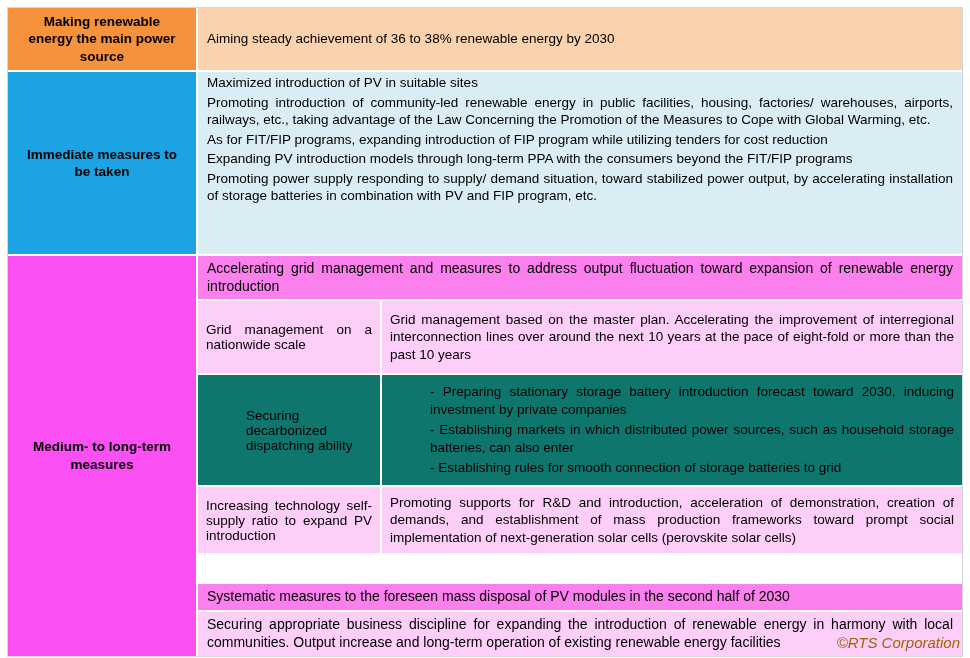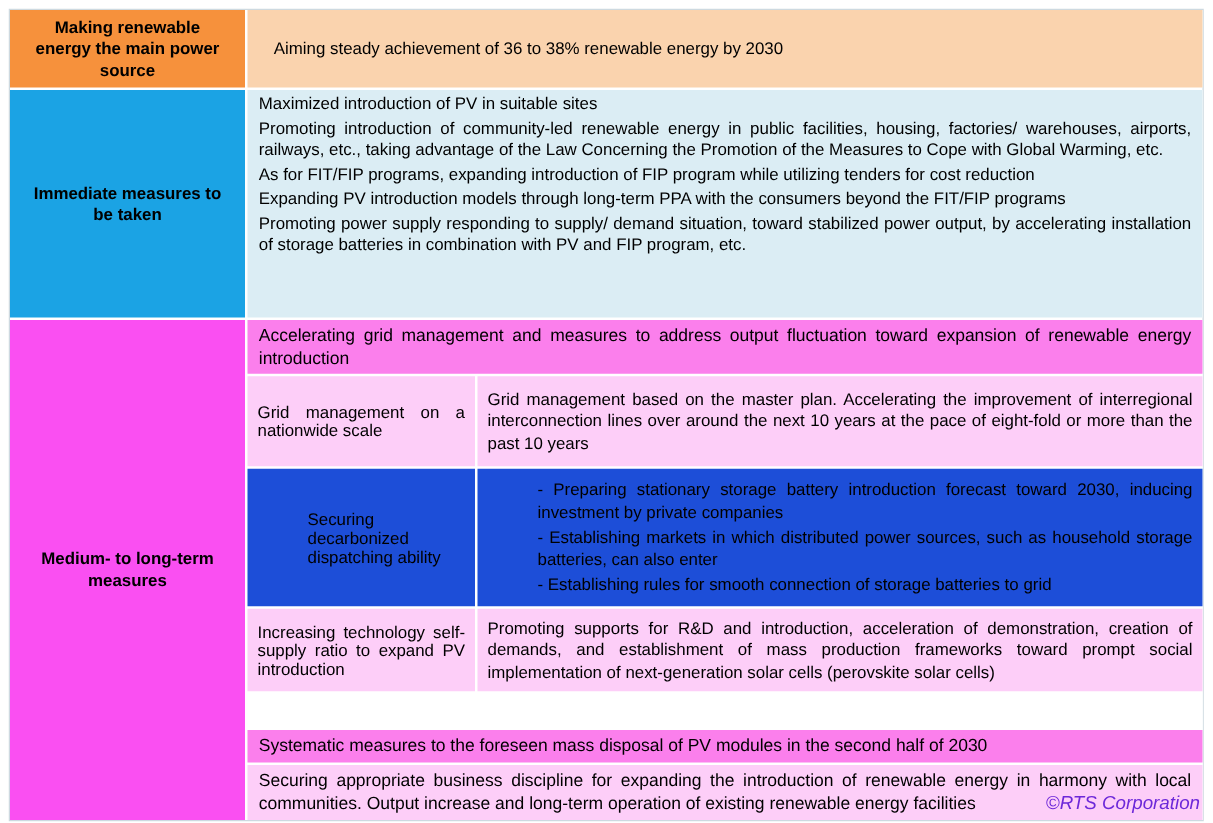--- a/index.html
+++ b/index.html
@@ -24,21 +24,21 @@
     display: flex; align-items: center; justify-content: center;
     text-align: center; font-weight: bold;
     font-size: 13.5px; line-height: 17.5px;
     white-space: pre-line;
     padding: 4px 6px;
   }
   .ccell { flex: 1; font-size: 13.5px; line-height: 17.5px; }
 
   
   .r1 .hcell { background: #F6913C; min-height: 62px; }
-  .r1 .ccell { background: #FAD3AE; display: flex; align-items: center; padding: 4px 21px; min-height: 62px; }
+  .r1 .ccell { background: #FAD3AE; display: flex; align-items: center; padding: 4px 9px; min-height: 62px; }
 
   
   .r2 .hcell { background: #1BA3E4; }
   .r2 .ccell { background: #DBEDF4; padding: 2px 9px; min-height: 182px; }
   .para { margin: 0 0 2px 0; text-align: justify; }
   .para:last-child { margin-bottom: 0; }
 
   
   .r3 .hcell { background: #FA4FF2; }
   .sub { flex: 1; display: flex; flex-direction: column; gap: 2px; background: #ffffff; }
@@ -48,33 +48,33 @@
     flex: 0 0 182px; width: 182px;
     padding: 4px 8px; font-size: 13.5px; line-height: 15px;
     display: flex; align-items: center;
   }
   .slabel > div { text-align: justify; width: 100%; }
   .sdetail { flex: 1; padding: 4px 8px; font-size: 13.5px; line-height: 17.5px; text-align: justify; display: flex; flex-direction: column; justify-content: center; }
   .bullet { margin: 0 0 3px 0; text-align: justify; }
   .bullet:last-child { margin-bottom: 0; }
 
   .pink-a { background: #FB7FEC; }   
-  .pink-c { background: #1d4ed8; padding-left: 48px; }   
+  .pink-c { background: #0f766e; padding-left: 48px; }   
   .pink-l { background: #FDCEF8; }   
 
   .sr-intro      { min-height: 42px; }
   .sr-grid       { min-height: 72px; }
   .sr-decarb     { min-height: 110px; }
   .sr-tech       { min-height: 66px; }
   .sr-disposal   { min-height: 25px; margin-top: 29px; }
   .sr-discipline { min-height: 44px; }
 
   .credit {
     position: absolute; right: 10px; bottom: 7px;
-    font-style: italic; font-size: 15px; color: #6d28d9;
+    font-style: italic; font-size: 15px; color: #a16207;
   }
 </style>
 </head>
 <body>
 
 <div class="canvas">
   <div class="tbl">
 
     <div class="row r1">
       <div class="hcell">Making renewable

